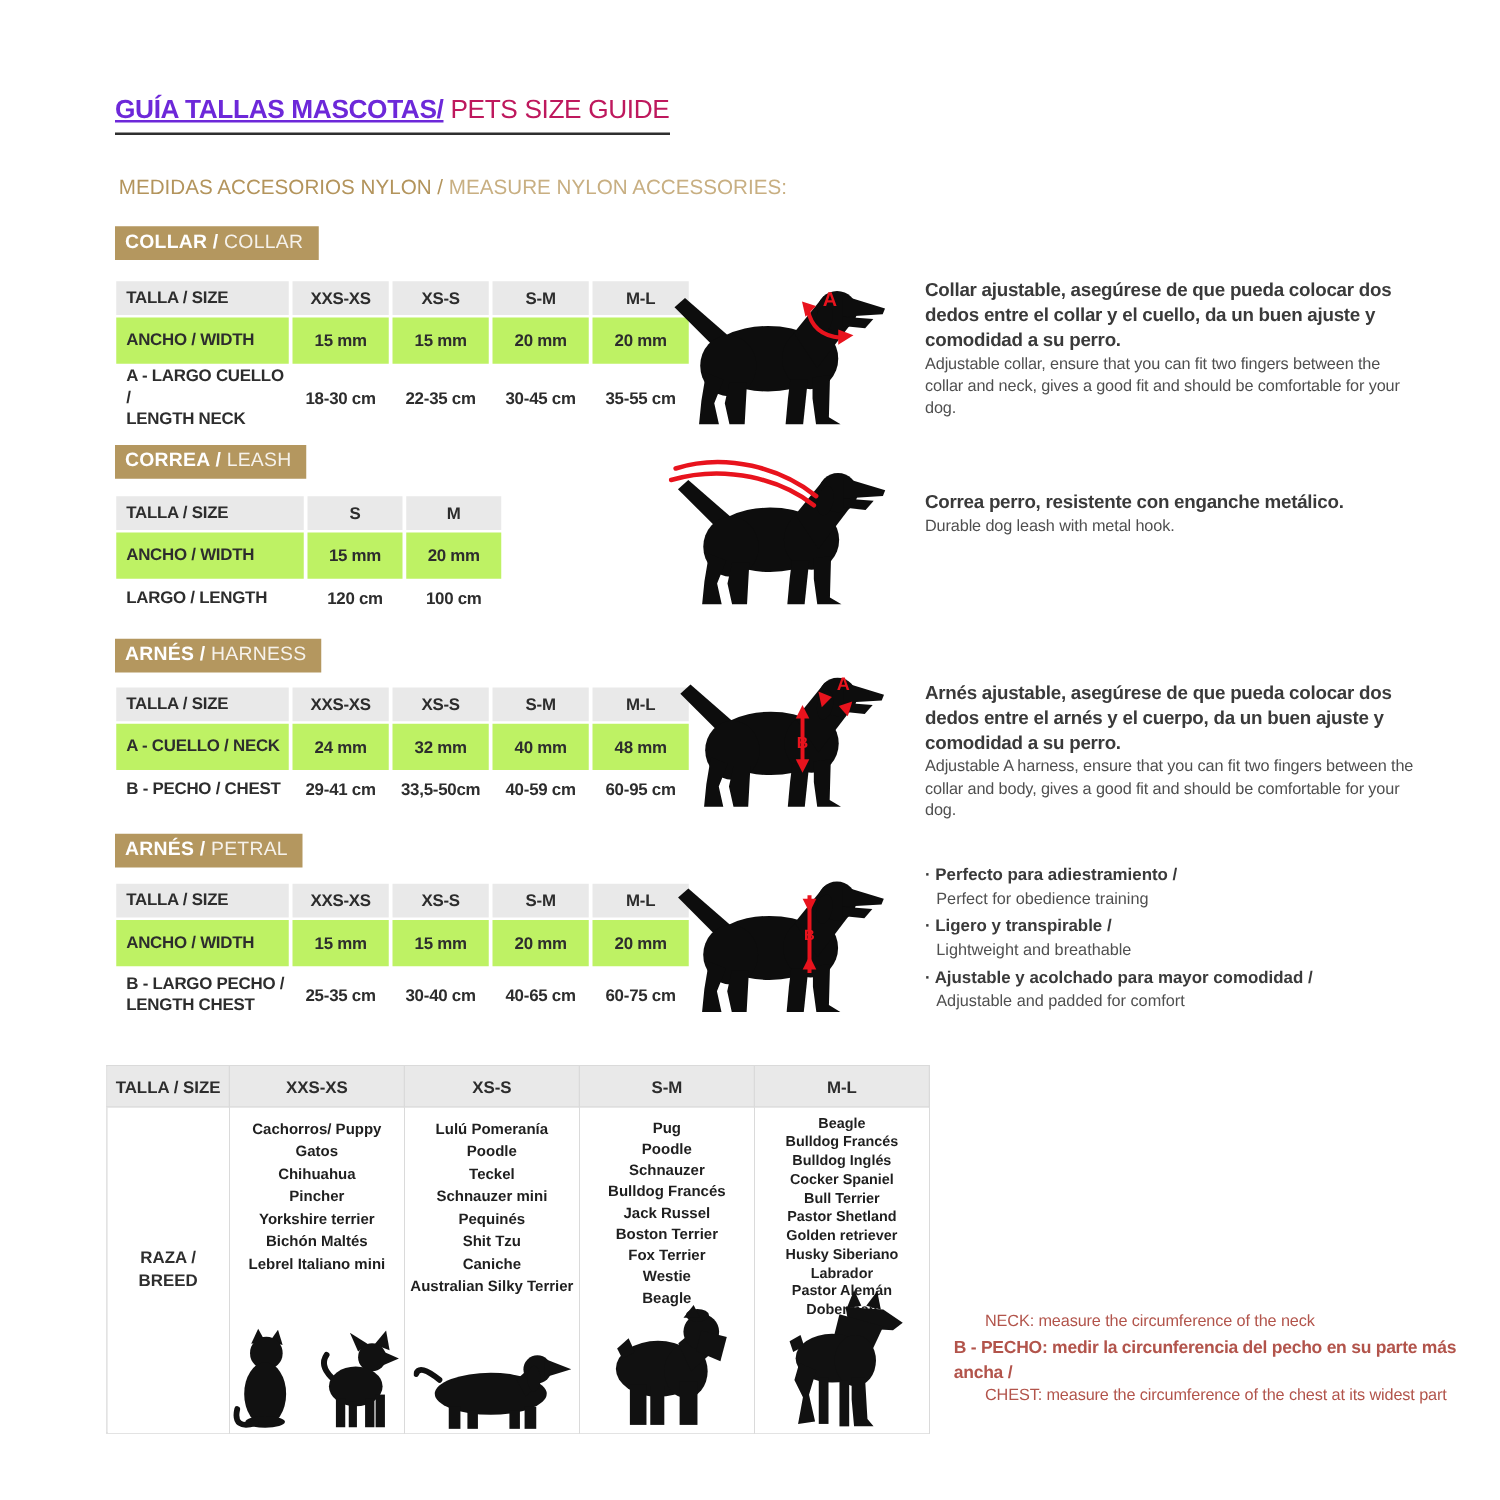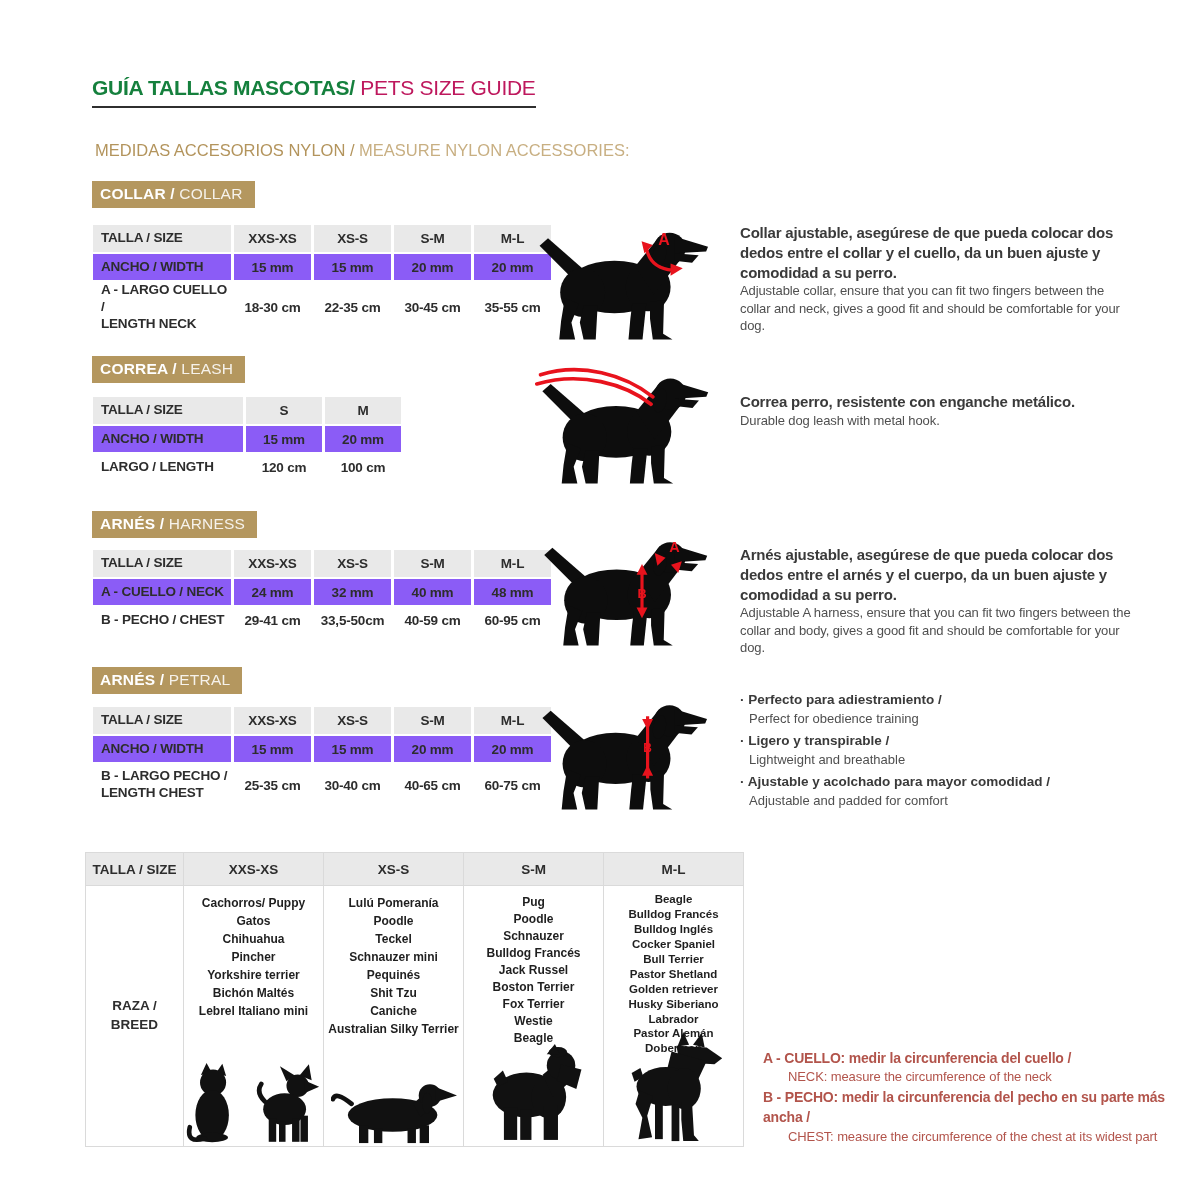--- a/index.html
+++ b/index.html
@@ -3,40 +3,40 @@
 <meta charset="utf-8">
 <style>
   html,body{margin:0;padding:0;background:#fff;}
   .page{position:relative;width:1200px;height:1200px;background:#fff;overflow:hidden;
         font-family:"Liberation Sans","DejaVu Sans",sans-serif;color:#2e2e2e;}
   .abs{position:absolute;}
 
   
   .title{left:92px;top:76px;display:inline-block;border-bottom:2px solid #2f2f2f;
          padding-bottom:6px;font-size:21px;letter-spacing:-0.3px;white-space:nowrap;}
-  .title .t-es{font-weight:bold;color:#15803d;}
+  .title .t-es{font-weight:bold;color:#6d28d9;text-decoration:underline;}
   .title .t-en{font-weight:normal;color:#be185d;}
   .subtitle{left:95px;top:141px;font-size:16.5px;white-space:nowrap;}
   .subtitle .s-es{font-weight:normal;color:#b3945c;}
   .subtitle .s-en{font-weight:normal;color:#c8af82;}
 
   
   .badge{left:92px;background:#b4975f;color:#fff;font-size:15.5px;font-weight:bold;
          padding:4px 12px 5px 8px;letter-spacing:.2px;white-space:nowrap;}
   .badge .en{font-weight:normal;color:rgba(255,255,255,.88);margin-top:20px;}
 
   
   table.meas{border-collapse:separate;border-spacing:3px 2px;}
   table.meas td{font-size:13.5px;font-weight:bold;color:#2d2d2d;text-align:center;
                 letter-spacing:-0.2px;padding:0 2px;}
   table.meas td.lbl{text-align:left;padding-left:8px;white-space:pre-line;line-height:1.25;}
   .t4 td{width:73px;}  .t4 td.lbl{width:128px;}
   .t2 td{width:72px;}  .t2 td.lbl{width:140px;}
   tr.r-head td{background:#e9e9e9;height:27px;}
-  tr.r-band td{background:#8b5cf6;height:26px;}
+  tr.r-band td{background:#bef264;height:37px;}
   tr.r-plain td{background:#fff;height:27px;}
   tr.r-tall td{background:#fff;height:42px;}
 
   
   .desc{left:740px;width:392px;}
   .desc .es{font-weight:bold;font-size:15px;color:#3a3a3a;line-height:1.32;letter-spacing:-0.2px;}
   .desc .en{font-weight:normal;font-size:13px;color:#4f4f4f;line-height:1.35;letter-spacing:-0.1px;}
 
   
   .bullets{left:740px;width:400px;}
@@ -411,19 +411,18 @@
           <svg width="104" height="112" viewBox="0 0 105 115">
                 <use href="#dobShape"></use>
               </svg>
         </div>
       </td>
     </tr>
   </tbody>
     </table>
 
   <div class="abs notes">
-    <div class="nb">A - CUELLO: medir la circunferencia del cuello /</div>
     <div class="nr">NECK: measure the circumference of the neck</div>
     <div class="nb">B - PECHO: medir la circunferencia del pecho en su parte más ancha /</div>
     <div class="nr">CHEST: measure the circumference of the chest at its widest part</div>
   </div>
 
 </div>
 
 </body></html>

